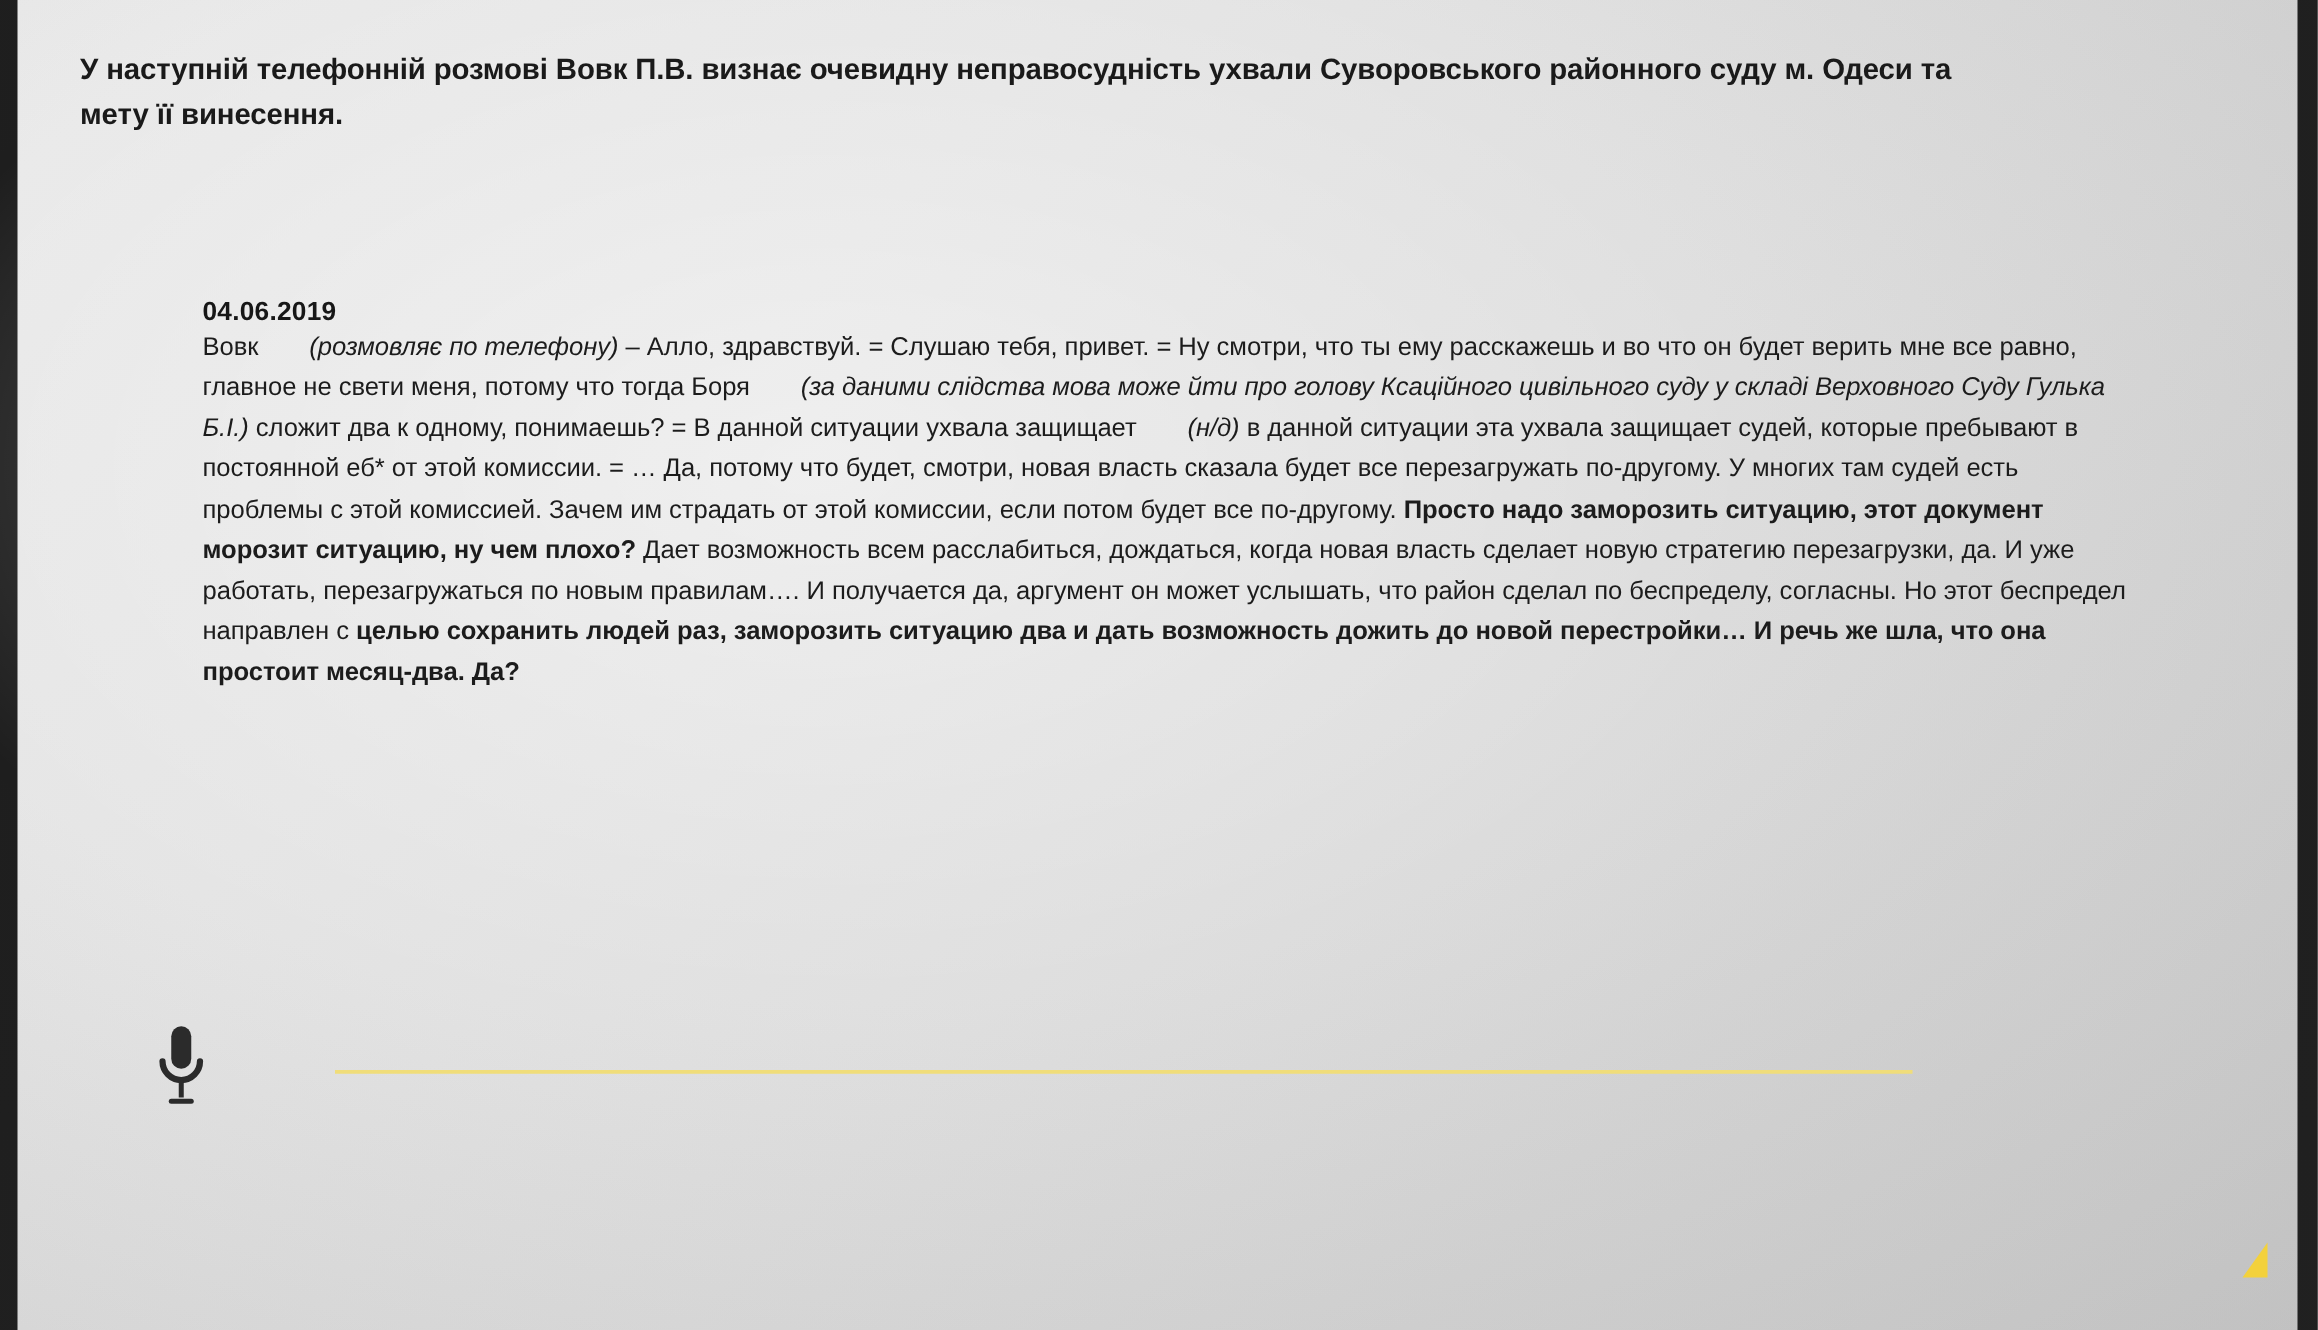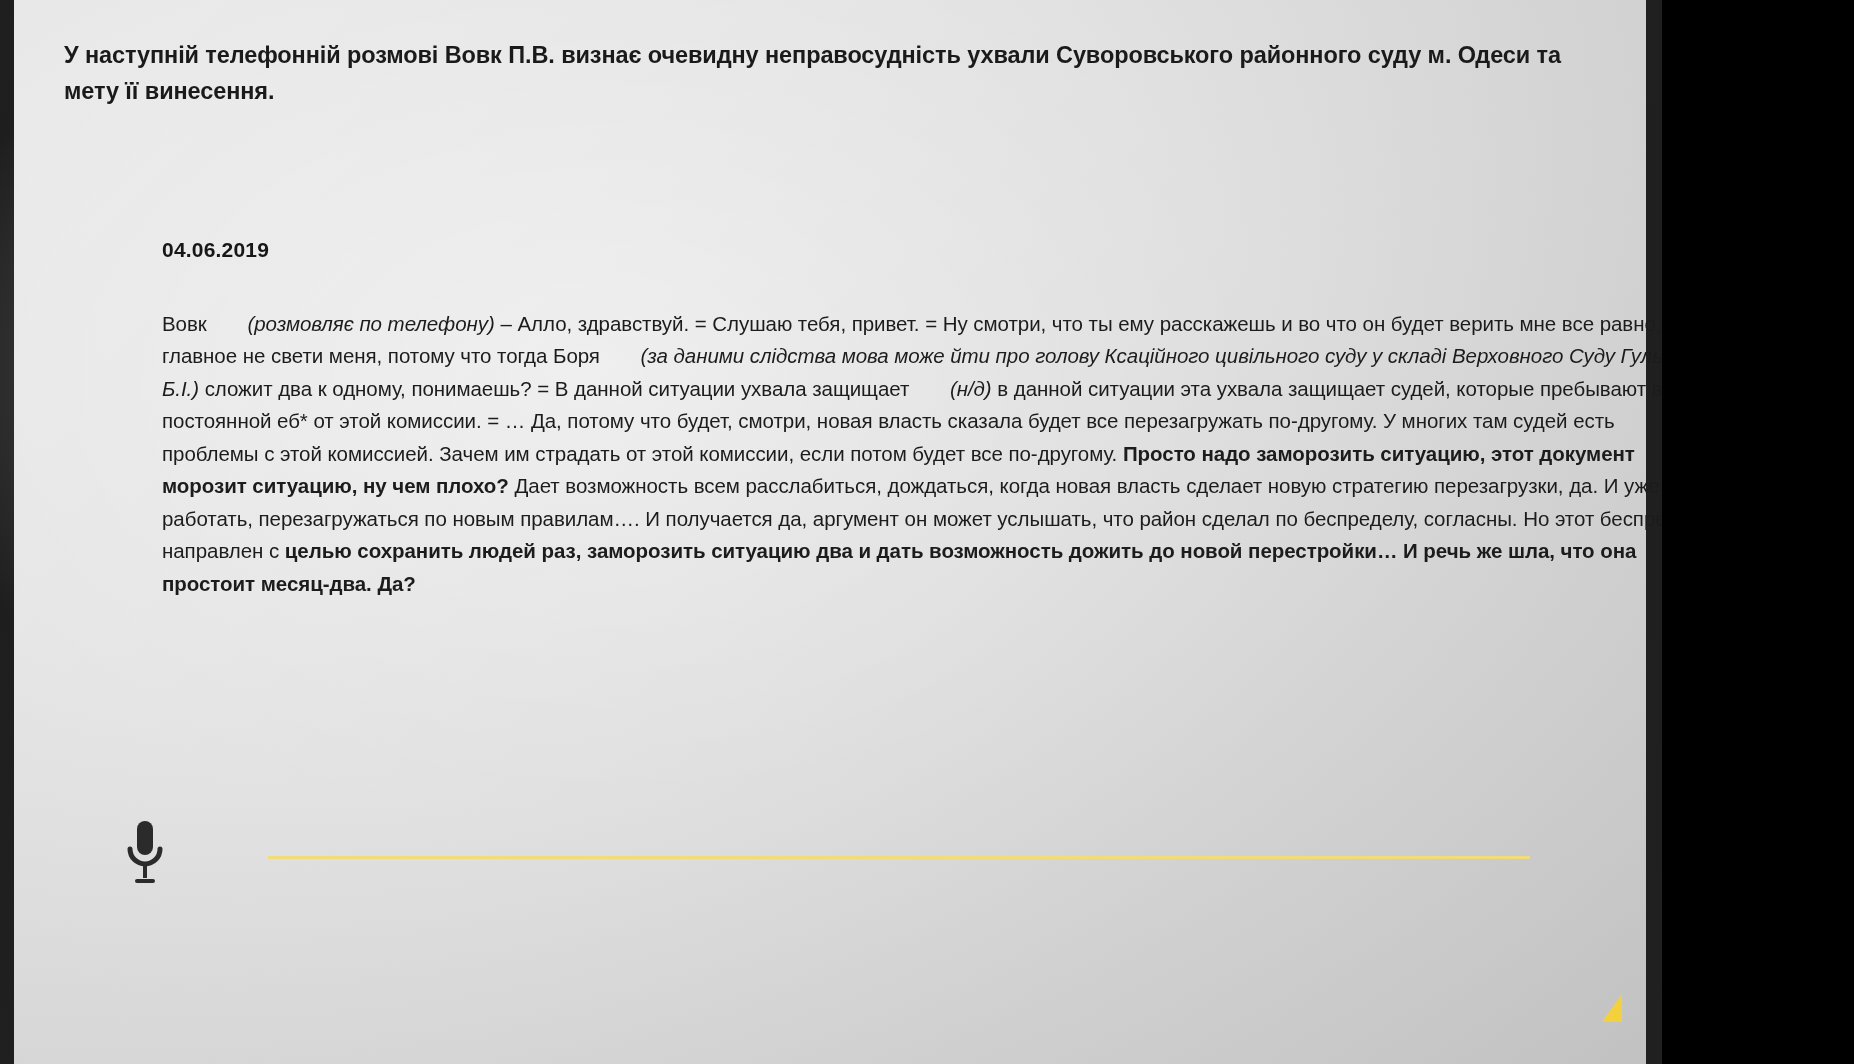--- a/index.html
+++ b/index.html
@@ -8,21 +8,21 @@
     background: #000;
   }
   body {
     width: 1854px;
     height: 1064px;
     overflow: hidden;
     font-family: "Liberation Sans", sans-serif;
   }
   .slide {
     position: relative;
-    width: 1662px;
+    width: 1854px;
     height: 1064px;
     background: linear-gradient(135deg, #e9e9e9 0%, #e3e3e3 30%, #dcdcdc 55%, #d5d5d5 75%, #cfcfcf 100%);
     box-sizing: border-box;
     overflow: hidden;
   }
   
   .slide::after {
     content: "";
     position: absolute;
     inset: 0;
@@ -59,21 +59,20 @@
     position: absolute;
     left: 162px;
     top: 238px;
     width: 1540px;
     z-index: 3;
   }
   .doc-date {
     font-size: 21px;
     font-weight: bold;
     color: #171717;
-    margin-bottom: 46px;
     letter-spacing: 0.2px;
   }
   .doc-body {
     font-size: 20.5px;
     line-height: 1.585;
     color: #1c1c1c;
     letter-spacing: -0.05px;
   }
   .doc-body p { margin: 0; }
   .b { font-weight: bold; }

